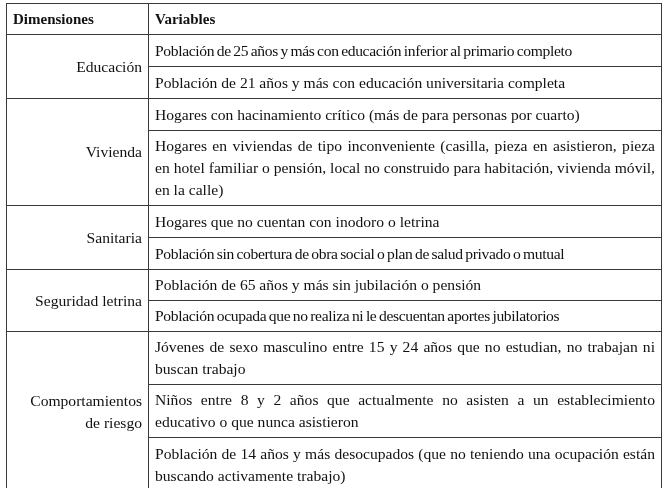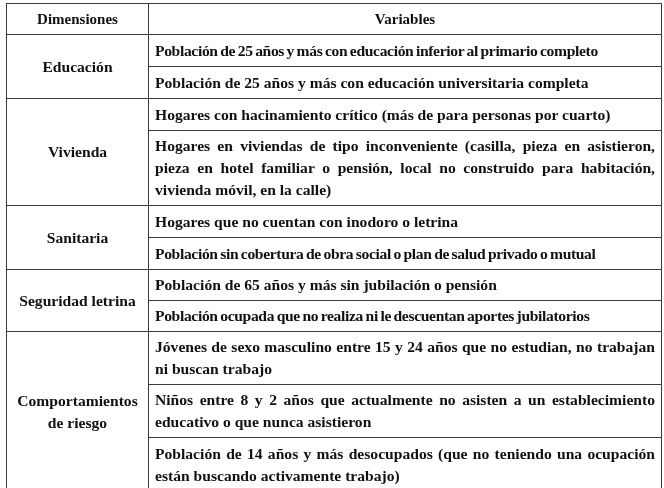--- a/index.html
+++ b/index.html
@@ -24,30 +24,29 @@
     table-layout: fixed;
     font-size: 15.6px;
     line-height: 22px;
   }
   table.vars col.c1 { width: 142px; }
   table.vars col.c2 { width: 513px; }
   table.vars th, table.vars td {
     border: 1.5px solid #3a3a3a;
     vertical-align: middle;
     padding: 0 6px;
-    font-weight: bold;
   }
   table.vars th {
     font-weight: bold;
-    text-align: center;
+    text-align: left;
     height: 30px;
     font-size: 15px;
   }
   table.vars td.dim {
-    text-align: center;
+    text-align: right;
     padding-left: 6px;
   }
   table.vars td.var {
     text-align: justify;
     padding-top: 4px;
     padding-bottom: 4px;
     padding-left: 6px;
     padding-right: 6px;
   }
   td.var.tight { letter-spacing: -0.35px; word-spacing: -1px; }
@@ -66,21 +65,21 @@
       <th>Variables</th>
     </tr>
   </thead>
   <tbody>
 
     <tr>
       <td class="dim" rowspan="2">Educación</td>
       <td class="var tight" style="height:23px">Población de 25 años y más con educación inferior al primario completo</td>
     </tr>
     <tr>
-      <td class="var" style="height:23px">Población de 25 años y más con educación universitaria completa</td>
+      <td class="var" style="height:23px">Población de 21 años y más con educación universitaria completa</td>
     </tr>
 
     <tr>
       <td class="dim" rowspan="2">Vivienda</td>
       <td class="var" style="height:23px">Hogares con hacinamiento crítico (más de para personas por cuarto)</td>
     </tr>
     <tr>
       <td class="var" style="height:66px">Hogares en viviendas de tipo inconveniente (casilla, pieza en asistieron, pieza en hotel familiar o pensión, local no construido para habitación, vivienda móvil, en la calle)</td>
     </tr>
 

